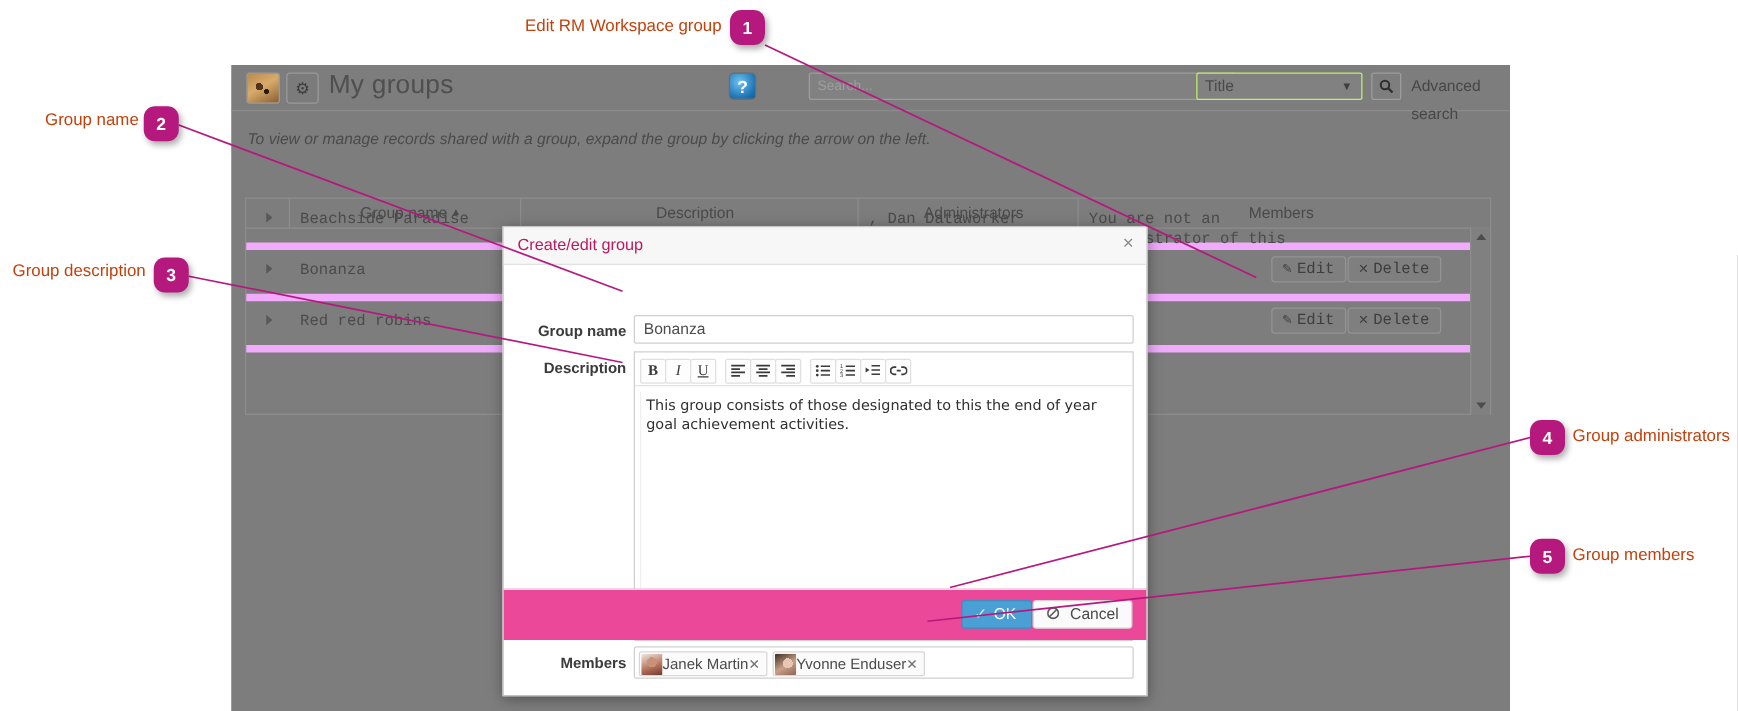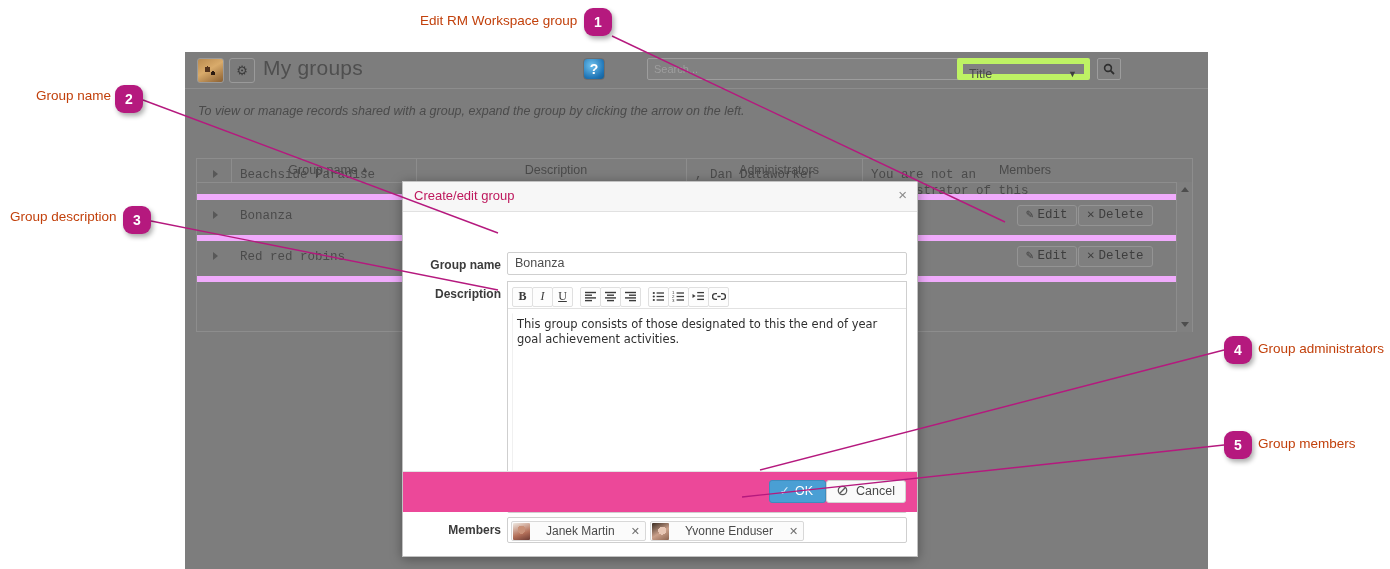--- a/index.html
+++ b/index.html
@@ -111,21 +111,21 @@
     font-family: "Liberation Sans", sans-serif;
     font-size: 11px;
     color: #9e9e9e;
     line-height: 20px;
     margin-left: 36px;
   }
   #search-scope {
     position: absolute; left: 772px; top: 6px;
     width: 133px; height: 22px;
     background: #818181;
-    border: 6px solid #bef264;
+    border: 1px solid #bef264;
     border-radius: 2px;
     box-sizing: border-box;
     font-size: 12.5px;
     color: #4a4a4a;
     line-height: 20px;
   }
   #search-scope .scope-value { position: absolute; left: 6px; top: 0; }
   #search-scope .scope-caret {
     position: absolute; right: 7px; top: 0;
     font-size: 9px; color: #3f3f3f;
@@ -372,21 +372,21 @@
   .chip {
     display: flex;
     align-items: center;
     height: 20px;
     border: 1px solid #d8d8d8;
     border-radius: 2px;
     background: #fbfbfb;
     padding: 0 5px 0 1px;
     font-size: 12px;
     color: #4a4a4a;
-    gap: 16px;
+    gap: 0;
     box-sizing: border-box;
   }
   .chip-avatar {
     width: 17px; height: 17px;
     border-radius: 1px;
     background-size: cover;
     flex: 0 0 auto;
   }
   .av-anne { background:
       radial-gradient(circle at 50% 30%, #f0f0f0 0 3px, transparent 3px),
@@ -449,20 +449,21 @@
     <div id="search-scope">
       <span class="scope-value">Title</span>
       <span class="scope-caret">▼</span>
     </div>
     <div id="search-go">
       <svg width="12" height="12" viewBox="0 0 12 12" class="tb-svg">
           <circle cx="5" cy="5" r="3.4" fill="none" stroke="#2e2e2e" stroke-width="1.6"></circle>
           <line x1="7.6" y1="7.6" x2="11" y2="11" stroke="#2e2e2e" stroke-width="1.8"></line>
         </svg>
     </div>
+    <div id="advanced-search">Advanced search</div>
   </div>
 
   <div id="instruction">To view or manage records shared with a group, expand the group by clicking the arrow on the left.</div>
 
 
   <div id="groups-table">
     <div id="table-head">
         <div class="th first" style="left: 0px; width: 34px;"></div>
         <div class="th" style="left: 34px; width: 185px;"><span>Group name</span><span class="sort-caret">▲</span></div>
         <div class="th" style="left: 219px; width: 270px;"><span>Description</span></div>

